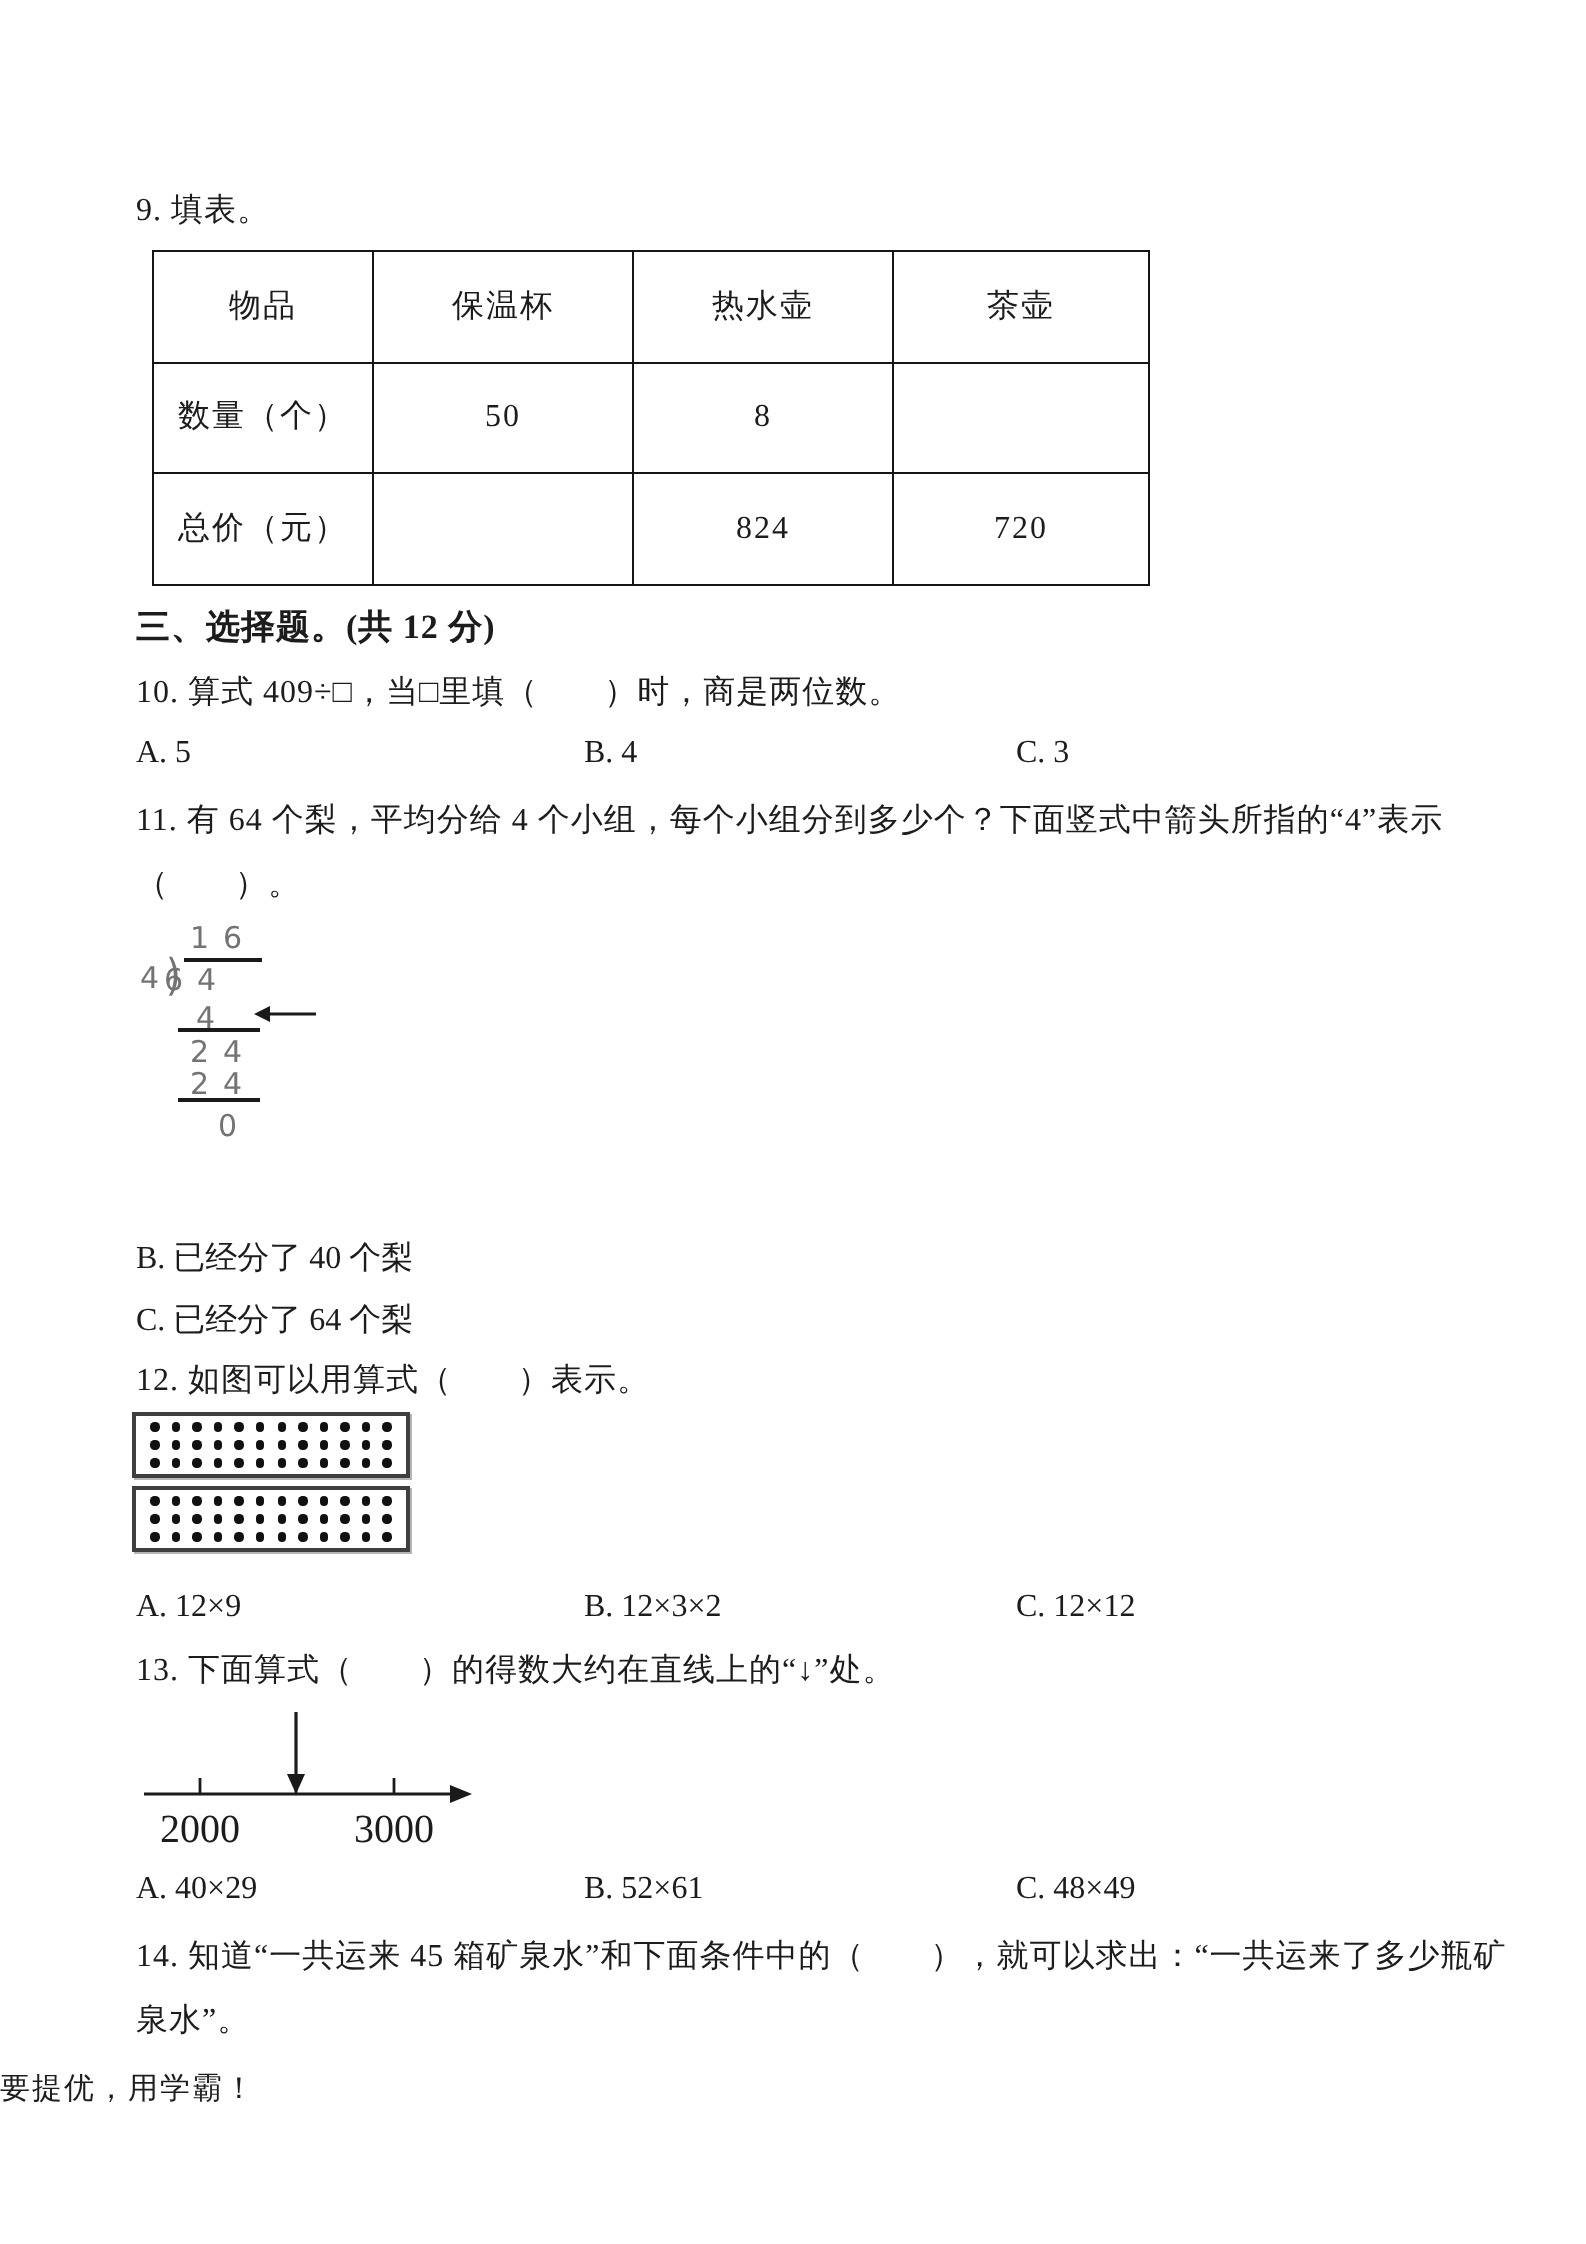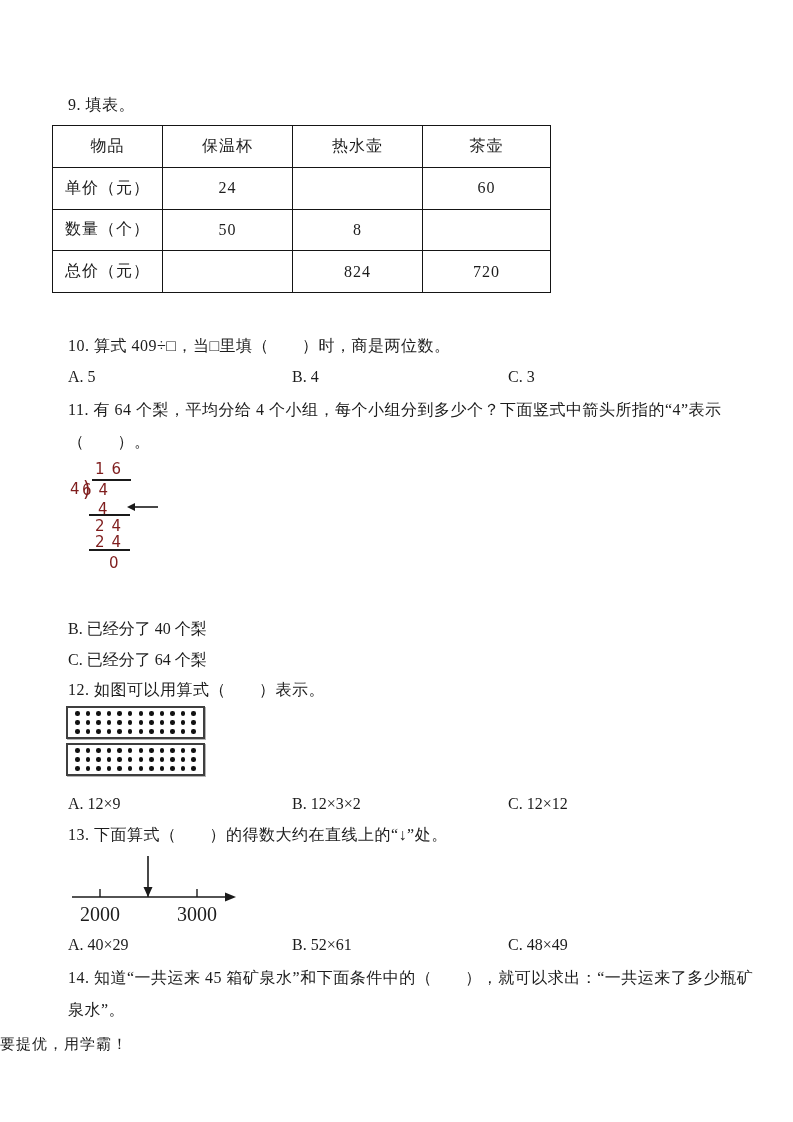--- a/index.html
+++ b/index.html
@@ -6,21 +6,21 @@
   body{
     width:793px;height:1122px;background:#ffffff;position:relative;
     font-family:"Liberation Serif","DejaVu Serif",serif;
     color:#1c1c1c;font-size:16px;
   }
   .page{position:absolute;left:0;top:0;width:793px;height:1122px;overflow:hidden;text-decoration:underline;}
   .line{position:absolute;left:68px;white-space:pre;letter-spacing:0.5px;}
 
   
   .price-table{
-    position:absolute;left:52px;top:125px;width:498px;height:168px;
+    position:absolute;left:76px;top:125px;width:498px;height:168px;
     border-collapse:collapse;table-layout:fixed;
   }
   .price-table td{
     border:1.6px solid #151515;text-align:center;vertical-align:middle;
     font-size:16px;letter-spacing:1px;padding:0;
   }
   .price-table col.c0{width:110px}
   .price-table col.c1{width:130px}
   .price-table col.c2{width:130px}
   .price-table col.c3{width:128px}
@@ -38,21 +38,21 @@
   .opt-row{position:absolute;left:0;top:0;width:793px;height:22px;}
   .opt-row span{position:absolute;white-space:pre;}
   .opt-row .oa{left:68px;}
   .opt-row .ob{left:292px;}
   .opt-row .oc{left:508px;}
   .r1{top:368px;}  .r12{top:795px;}  .r13{top:936px;}
   .optA{top:588px;} .optB{top:619px;} .optC{top:650px;}
 
   
   .division{position:absolute;left:70px;top:460px;width:120px;height:115px;
-    font-family:"DejaVu Sans","Liberation Sans",sans-serif;font-size:15px;color:#7f1d1d;}
+    font-family:"DejaVu Sans","Liberation Sans",sans-serif;font-size:15px;color:#737373;}
   .division .dnum{position:absolute;letter-spacing:7px;}
   .division .quotient{left:25px;top:0;}
   .division .divisor{left:0;top:20px;}
   .division .bracket{position:absolute;left:13px;top:17px;font-size:19px;transform:scaleY(1.15);}
   .division .vinculum{position:absolute;left:22px;top:19px;width:39px;height:1.6px;background:#1a1a1a;}
   .division .dividend{left:12px;top:21px;}
   .division .partial1{left:28px;top:40px;}
   .division .hline1{position:absolute;left:19px;top:54px;width:41px;height:1.6px;background:#1a1a1a;}
   .division .product{left:25px;top:57px;}
   .division .subtrahend{left:25px;top:73px;}
@@ -93,40 +93,35 @@
         <col class="c3">
       </colgroup>
     <tbody>
         <tr>
       <td>物品</td>
       <td>保温杯</td>
       <td>热水壶</td>
       <td>茶壶</td>
     </tr>
     <tr>
-      <td>单价（元）</td>
-      <td>24</td>
-      <td></td>
-      <td>60</td>
-    </tr>
-    <tr>
       <td>数量（个）</td>
       <td>50</td>
       <td>8</td>
       <td></td>
     </tr>
     <tr>
       <td>总价（元）</td>
       <td></td>
       <td>824</td>
       <td>720</td>
     </tr>
   </tbody>
     </table>
 
+  <div class="line sec-title">三、选择题。(共 12 分)</div>
 
   <div class="line q10-text">10. 算式 409÷□，当□里填（　　）时，商是两位数。</div>
   <div class="opt-row r1">
     <span class="oa">A. 5</span>
     <span class="ob">B. 4</span>
     <span class="oc">C. 3</span>
   </div>
 
   <div class="line q11-line1">11. 有 64 个梨，平均分给 4 个小组，每个小组分到多少个？下面竖式中箭头所指的“4”表示</div>
   <div class="line q11-line2">（　　）。</div>

